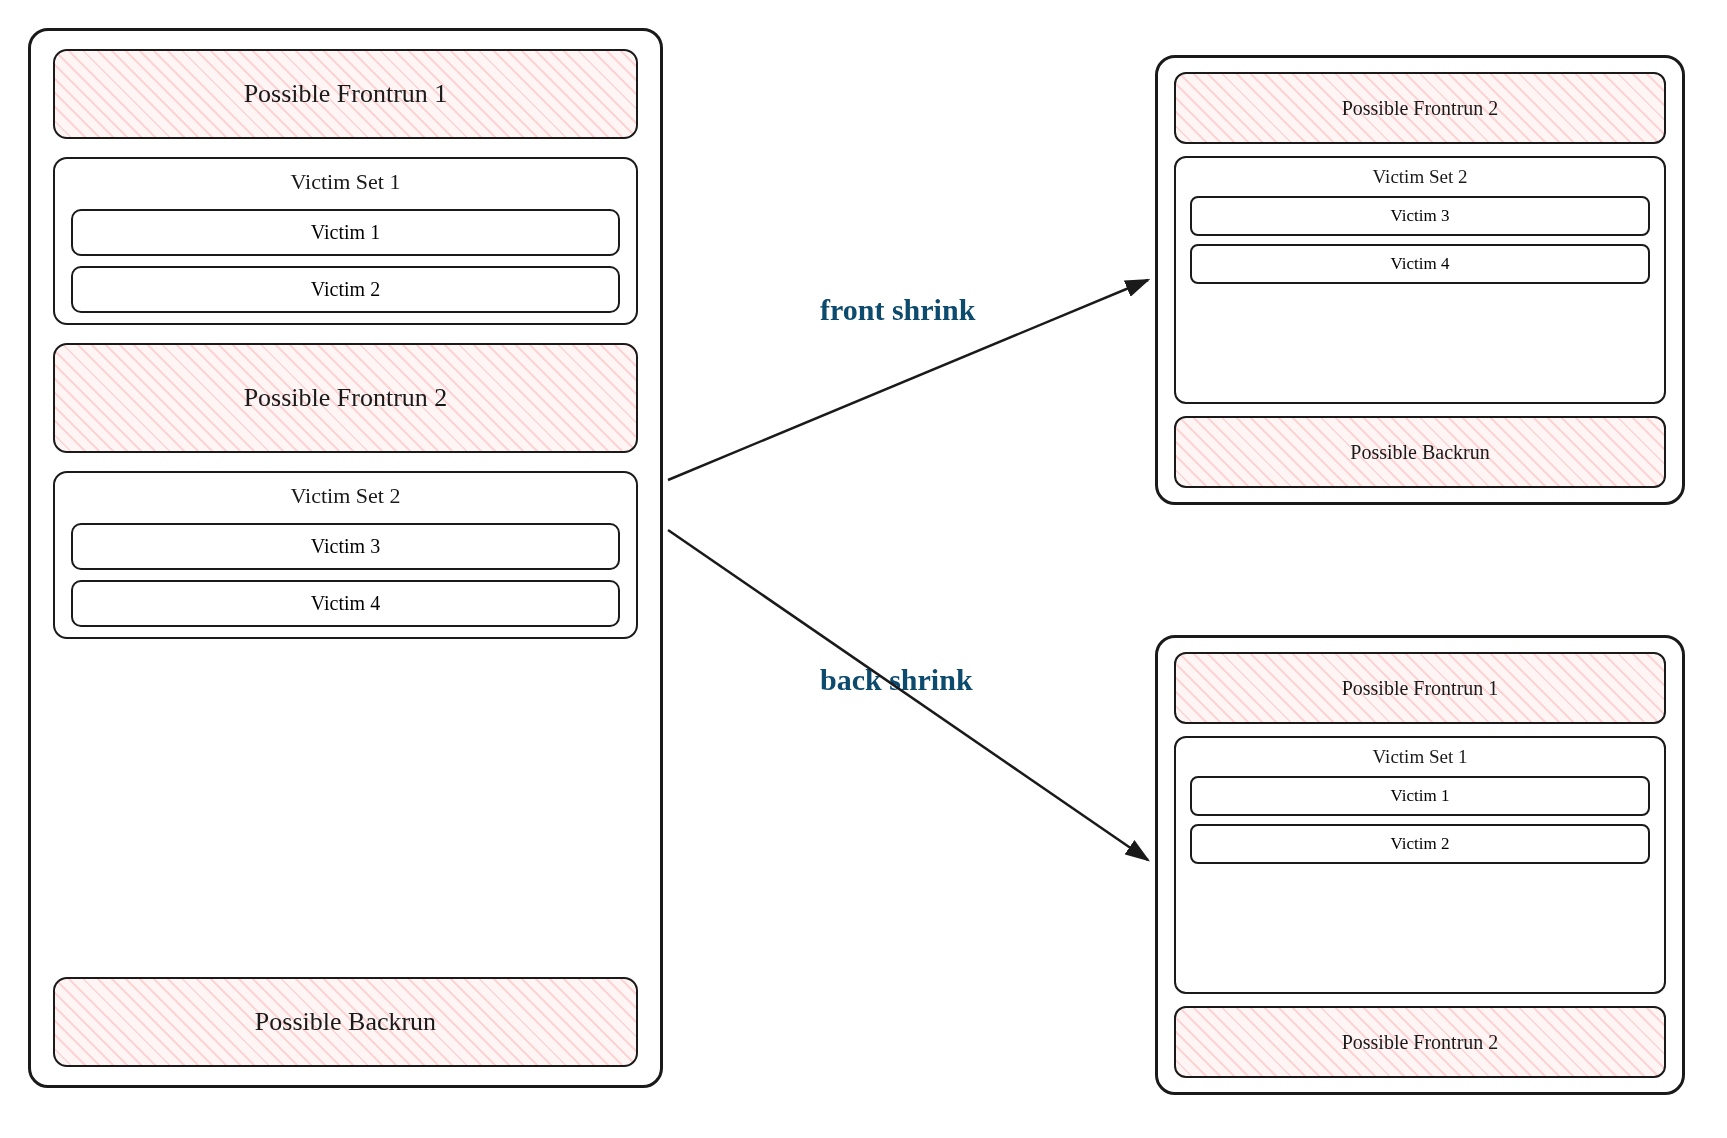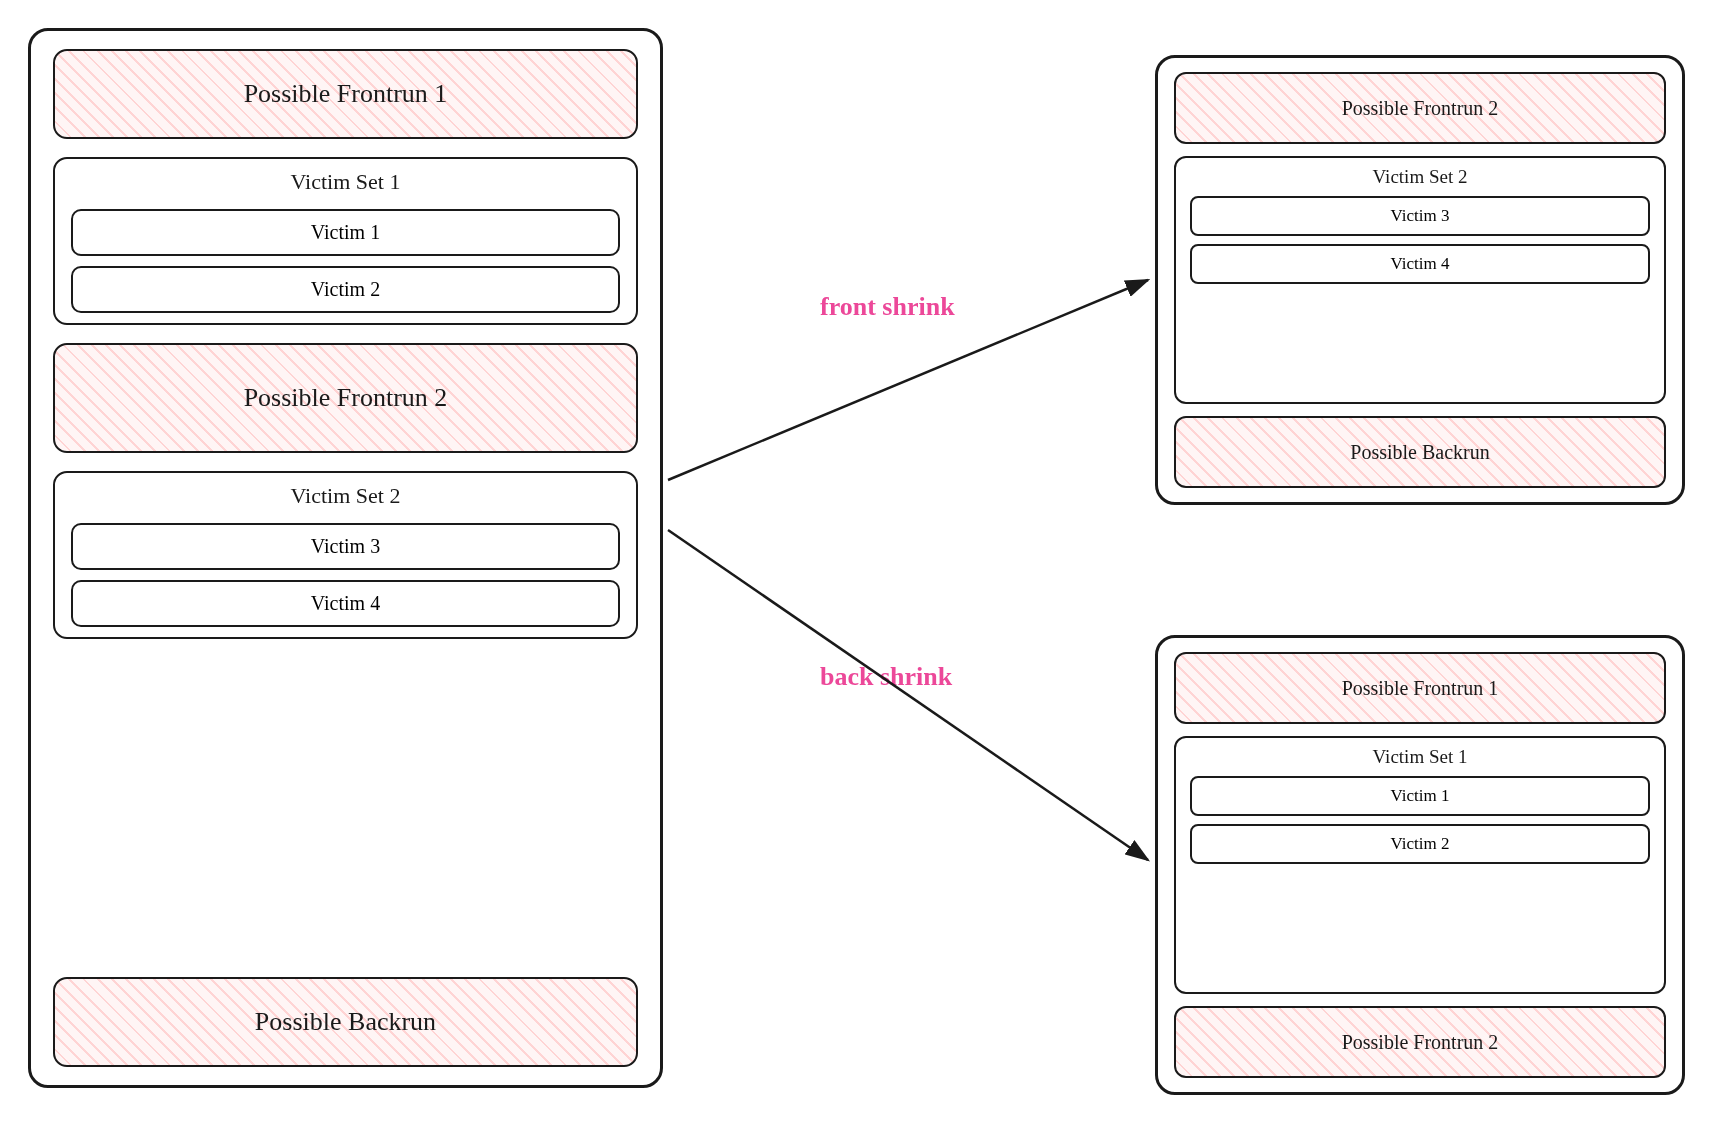--- a/index.html
+++ b/index.html
@@ -268,23 +268,23 @@
       position: absolute;
       top: 0; left: 0;
       width: 1727px;
       height: 1138px;
       pointer-events: none;
     }
 
     .arrow-label {
       position: absolute;
       font-family: 'Georgia', serif;
-      font-size: 26px;
+      font-size: 30px;
       font-weight: bold;
-      color: #ec4899;
+      color: #0c4a6e;
       line-height: 1.3;
     }
   </style>
 </head>
 <body>
 
 <div class="diagram-container">
 
   <div class="main-block box">
 

